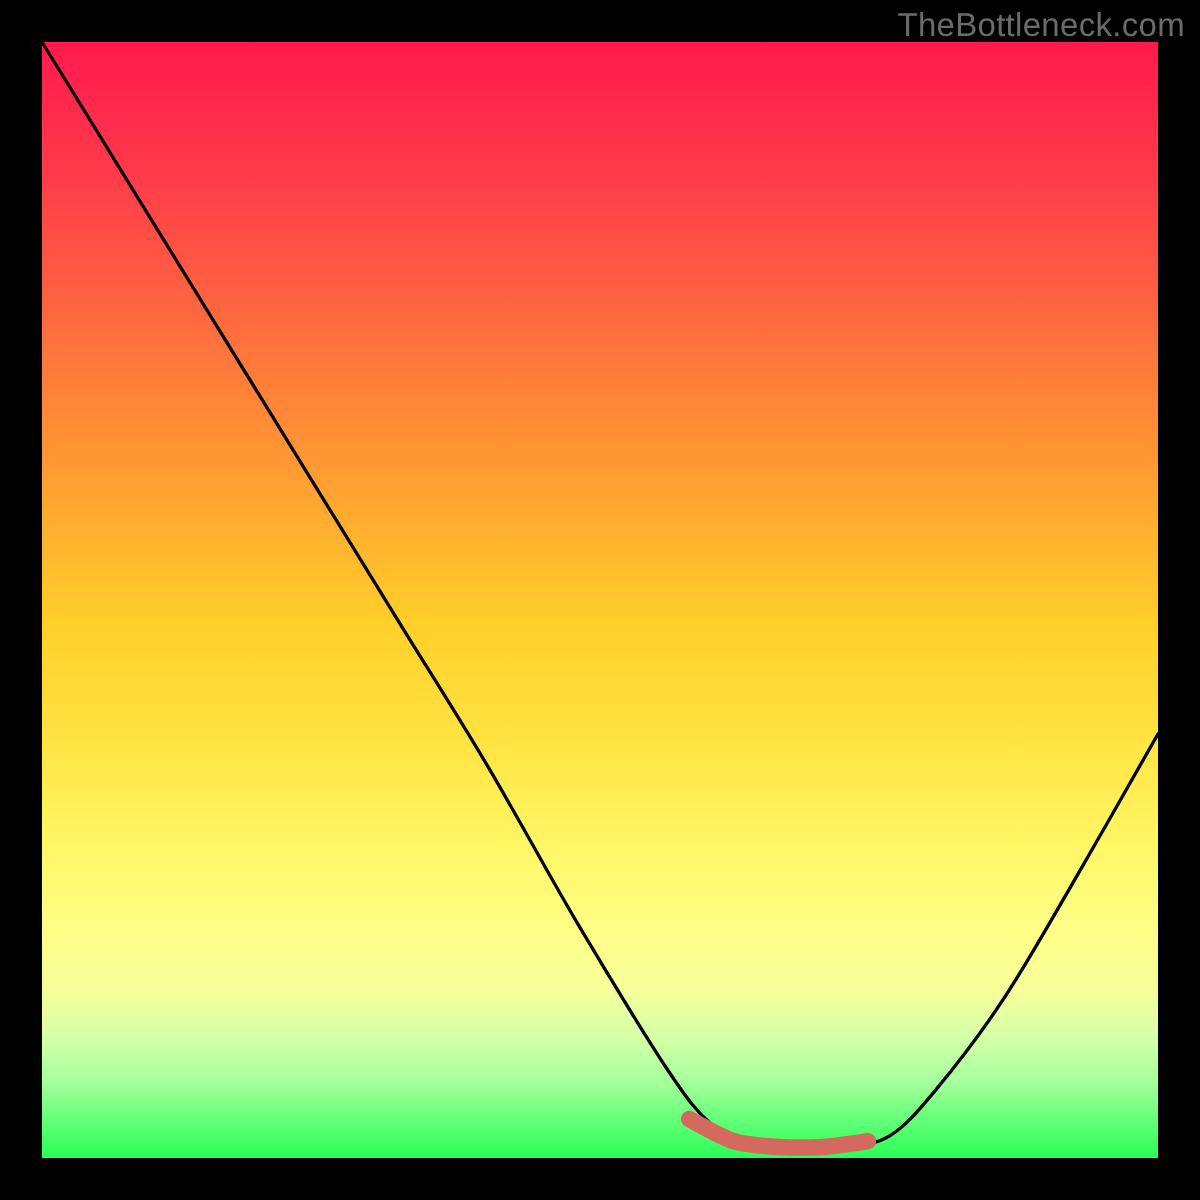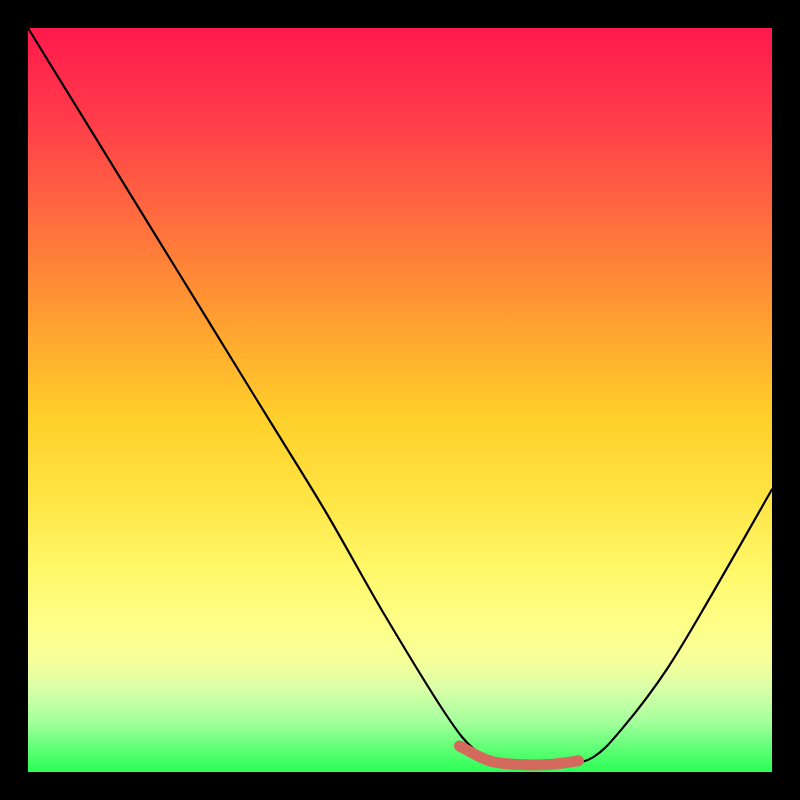--- a/index.html
+++ b/index.html
@@ -71,20 +71,21 @@
     stroke: #d46a5e;
     stroke-width: 11;
     stroke-linecap: round;
     stroke-linejoin: round;
   }
 </style>
 </head>
 <body>
 
 <div class="frame">
+  <div class="watermark">TheBottleneck.com</div>
 
   <div class="plot-area">
     <svg class="curve" viewBox="0 0 744 744" preserveAspectRatio="none">
       <path id="main-path" class="main-curve" d="M0.0 0.0 C9.9 16.1, 39.7 64.5, 59.5 96.7 C79.4 129.0, 99.2 161.2, 119.0 193.4 C138.9 225.7, 158.7 257.9, 178.6 290.2 C198.4 322.4, 218.2 354.6, 238.1 386.9 C257.9 419.1, 277.8 450.1, 297.6 483.6 C317.4 517.1, 337.3 554.3, 357.1 587.8 C377.0 621.2, 401.8 662.2, 416.6 684.5 C431.5 706.8, 436.5 713.0, 446.4 721.7 C456.3 730.4, 466.2 734.1, 476.2 736.6 C486.1 739.0, 496.0 736.6, 505.9 736.6 C515.8 736.6, 525.8 737.8, 535.7 736.6 C545.6 735.3, 555.5 735.3, 565.4 729.1 C575.4 722.9, 582.8 714.2, 595.2 699.4 C607.6 684.5, 625.0 662.2, 639.8 639.8 C654.7 617.5, 667.1 595.2, 684.5 565.4 C701.8 535.7, 734.1 478.6, 744.0 461.3"></path>
       <path id="highlight-path" class="red-segment" d="M431.5 718.0 C436.5 720.4, 451.4 729.7, 461.3 732.8 C471.2 735.9, 481.1 735.9, 491.0 736.6 C501.0 737.2, 510.9 737.2, 520.8 736.6 C530.7 735.9, 545.6 733.5, 550.6 732.8"></path>
     </svg>
   </div>
 </div>
 
 </body></html>

